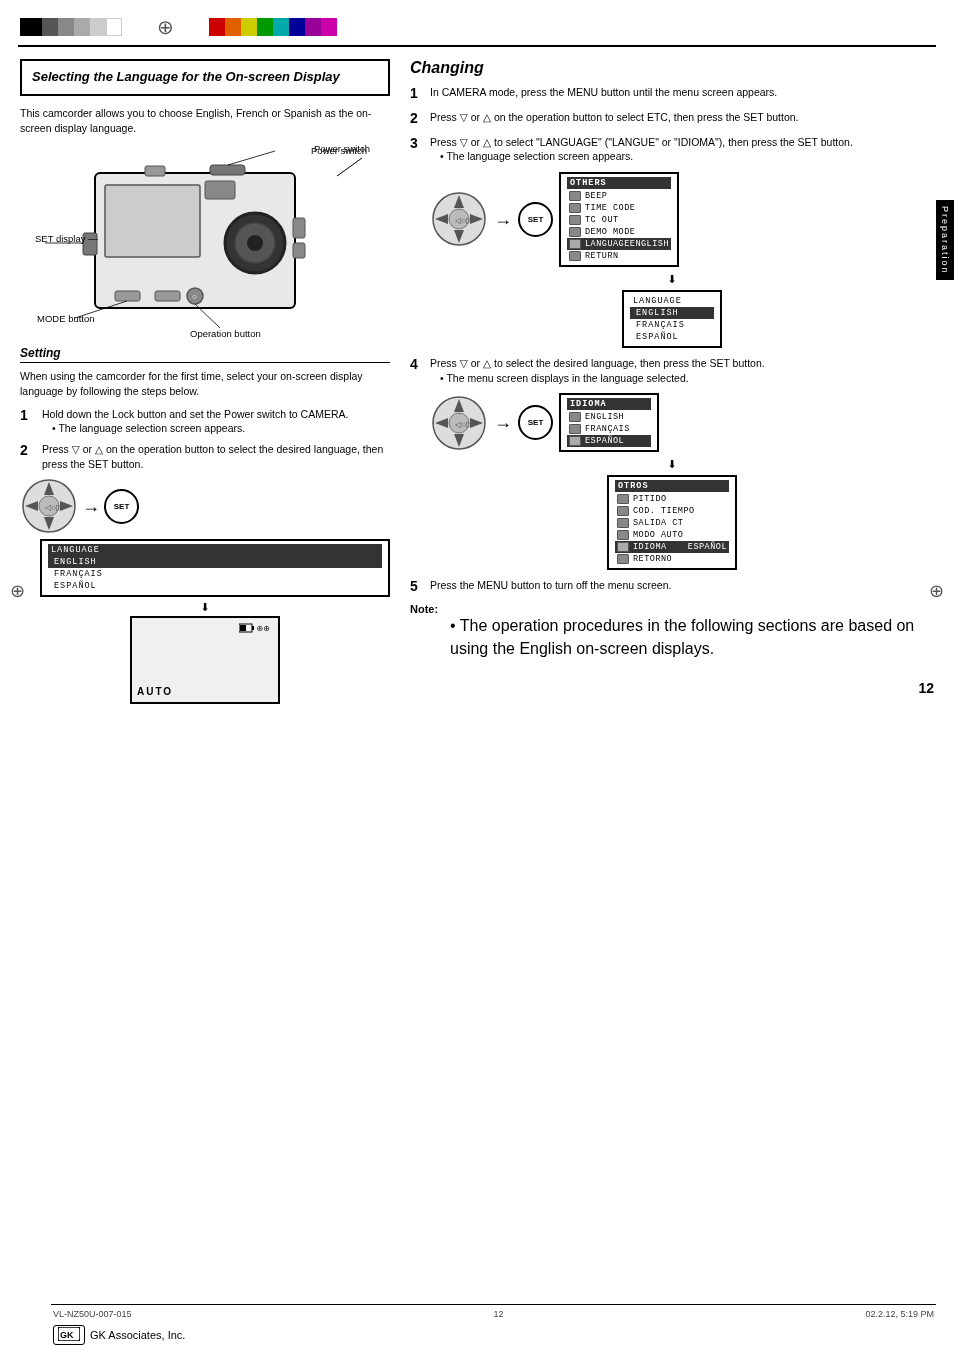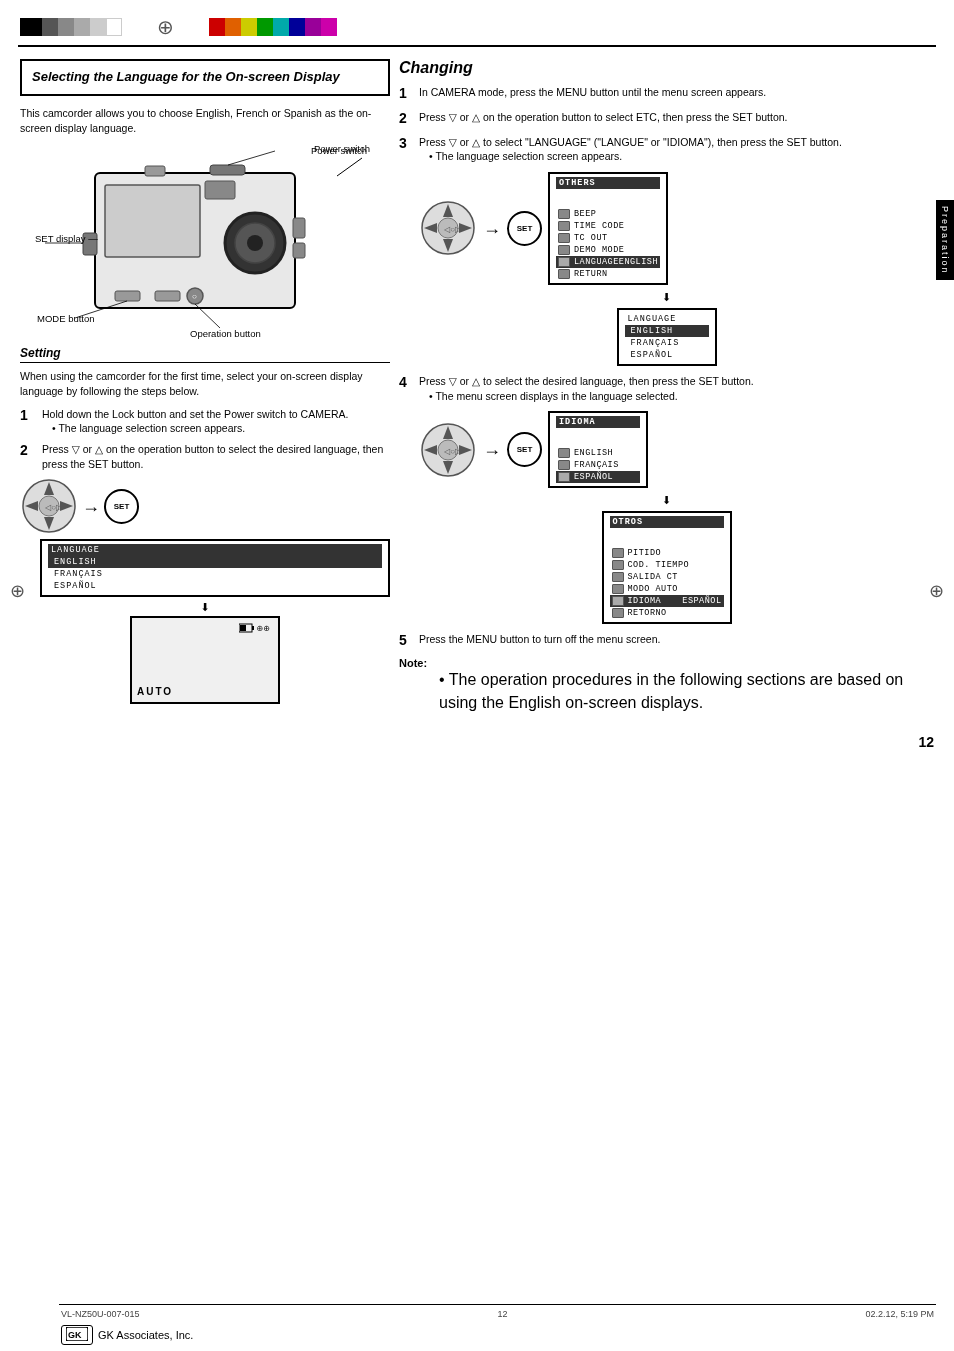--- a/index.html
+++ b/index.html
@@ -61,21 +61,21 @@
     .bottom-rule {
       border: none;
       border-top: 1px solid #000;
       margin: 0 18px;
     }
 
     
     .main-content {
       display: flex;
       padding: 12px 20px 10px 20px;
-      gap: 9px;
+      gap: 20px;
     }
 
     
     .left-col {
       width: 370px;
       flex-shrink: 0;
     }
 
     
     .right-col {
@@ -218,21 +218,21 @@
       background: #fff;
       min-width: 100px;
     }
 
     .menu-screen-header {
       background: #333;
       color: #fff;
       font-weight: bold;
       letter-spacing: 1px;
       padding: 1px 3px;
-      margin-bottom: 19px;
+      margin-bottom: 1px;
     }
 
     .menu-screen-row {
       display: flex;
       align-items: center;
       padding: 1px 2px;
       letter-spacing: 0.5px;
     }
 
     .menu-screen-row.highlighted {
@@ -651,21 +651,21 @@
     <div style="text-align:right; margin-top:20px; font-size:14px; font-weight:bold;">12</div>
   </div>
 
 </div>
 
 <div class="right-tab">Preparation</div>
 
 <div style="position:absolute; left:10px; top:580px; font-size:18px; color:#555;">⊕</div>
 <div style="position:absolute; right:10px; top:580px; font-size:18px; color:#555;">⊕</div>
 
-<div style="position:absolute; bottom:0; left:16px; right:0;padding-left:25px;">
+<div style="position:absolute; bottom:0; left:8px; right:0;padding-left:25px;">
   <hr class="bottom-rule">
   <div class="footer-content">
     <span>VL-NZ50U-007-015</span>
     <span>12</span>
     <span>02.2.12, 5:19 PM</span>
   </div>
   <div class="footer-logo" style="padding: 2px 20px 6px 20px; display:flex; align-items:center; gap:5px;">
     <div class="logo-box">
       <svg width="22" height="14" viewBox="0 0 22 14">
         <rect x="0" y="0" width="22" height="14" rx="2" fill="none" stroke="#000" stroke-width="1.5"></rect>

